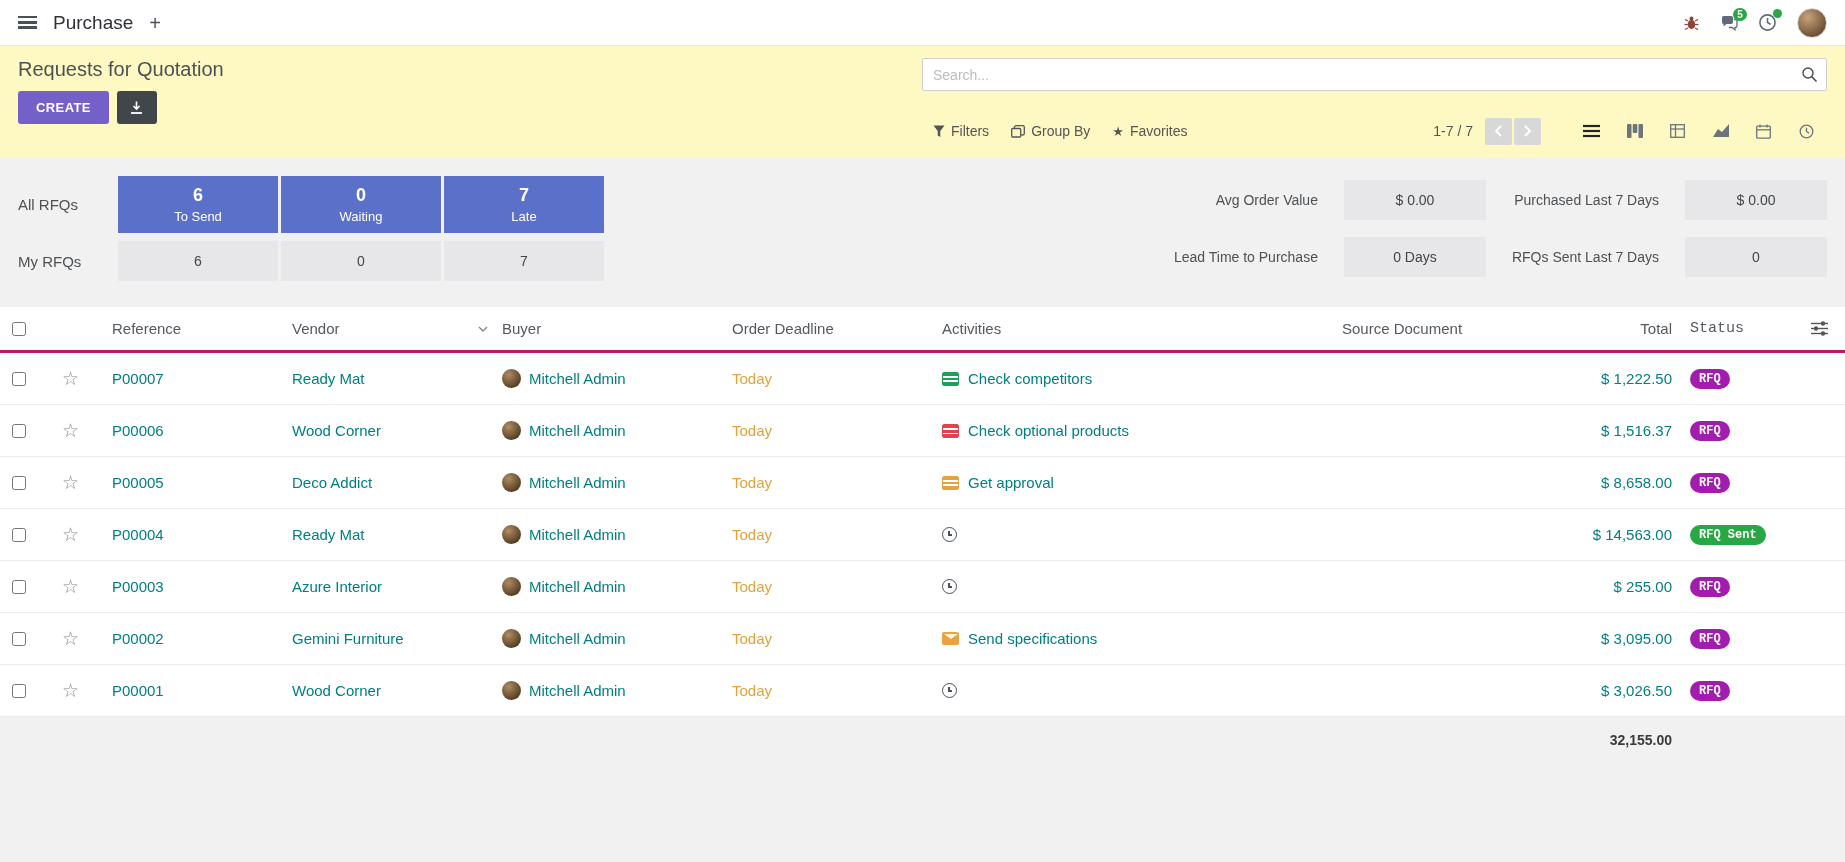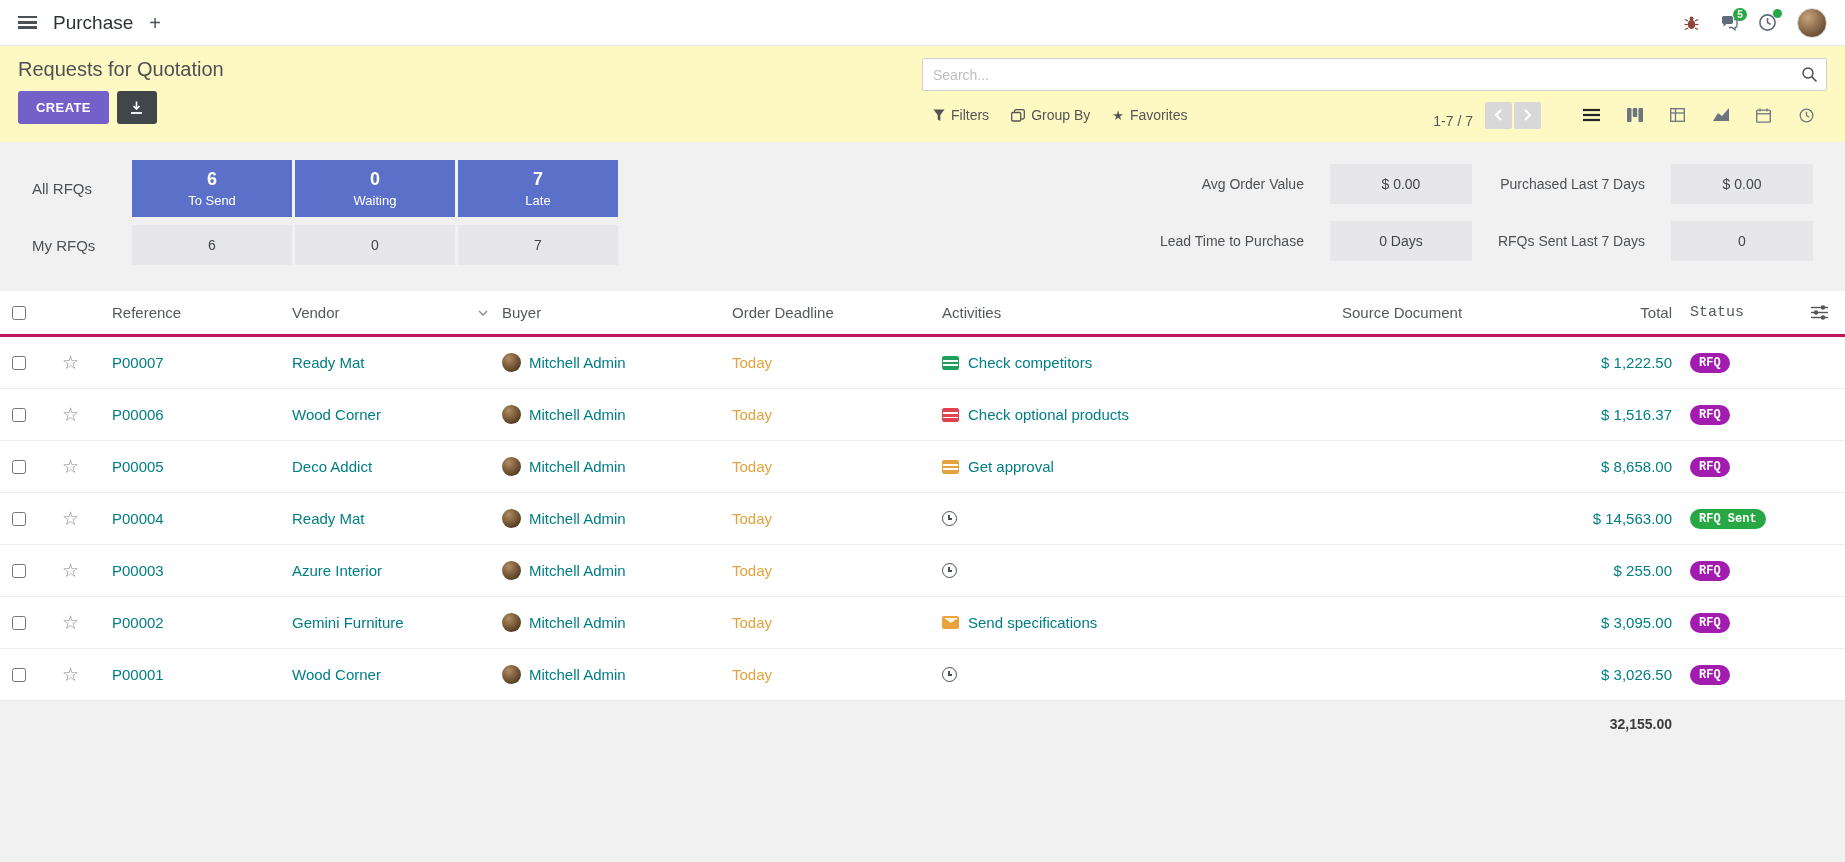--- a/index.html
+++ b/index.html
@@ -28,34 +28,34 @@
   .btn-create { background:#7460c9; color:#fff; border:none; border-radius:3px; padding:9px 18px; font-size:13px;
     letter-spacing:.4px; font-weight:600; cursor:pointer; font-family:inherit;text-align:center; }
   .btn-export { background:#41464b; border:none; border-radius:3px; width:40px; height:33px; cursor:pointer;
     display:flex; align-items:center; justify-content:center; }
   .cp-right { width:905px; display:flex; flex-direction:column; gap:9px; }
   .searchbox { position:relative; }
   .searchbox input { width:100%; height:33px; border:1px solid #cfcfcf; border-radius:2px; padding:6px 32px 6px 10px;
     font-size:14px; color:#333; font-family:inherit; outline:none; }
   .searchbox input::placeholder { color:#bcbcbc; }
   .search-icon { position:absolute; right:9px; top:8px; cursor:pointer; }
-  .cp-tools { display:flex; align-items:center; }
+  .cp-tools { display:flex; align-items:center;margin-top:16px; }
   .tool { background:none; border:none; color:#555; font-size:14px; display:flex; align-items:center; gap:6px;
     padding:4px 11px; cursor:pointer; font-family:inherit; }
   .star-glyph { font-size:13px; color:#555; }
-  .pager { margin-left:auto; display:flex; align-items:flex-end; }
+  .pager { margin-left:auto; display:flex; align-items:center; }
   .pager-text { color:#555; font-size:14px; margin-right:10px; cursor:pointer; }
   .pager-btn { width:27px; height:27px; background:#d8d8d8; border:none; border-radius:2px; cursor:pointer;
     display:flex; align-items:center; justify-content:center; margin-left:2px; }
   .switcher { margin-left:30px; display:flex; gap:2px; }
   .switch-btn { width:41px; height:30px; background:none; border:none; cursor:pointer;
     display:flex; align-items:center; justify-content:center; }
 
   
-  .dash { padding:18px 32px 26px; display:flex; }
+  .dash { padding:18px 18px 26px; display:flex; }
   .dash-left { display:grid; grid-template-columns:100px auto; row-gap:8px; align-items:center; }
   .dash-label { font-size:15px; color:#4d5154; }
   .cards, .mycounts { display:flex; gap:3px; }
   .card { width:160px; height:57px; background:#5b70c8; color:#fff; display:flex; flex-direction:column;
     align-items:center; justify-content:center; cursor:pointer; }
   .card-value { font-size:18px; font-weight:600; margin-bottom:3px; }
   .card-label { font-size:13px; }
   .mybox { width:160px; height:40px; background:#e7e7e9; display:flex; align-items:center; justify-content:center;
     font-size:14px; color:#41464b; cursor:pointer; }
   .dash-right { margin-left:auto; display:grid; grid-template-columns:auto auto auto auto; column-gap:26px; row-gap:8px; align-items:center; }

